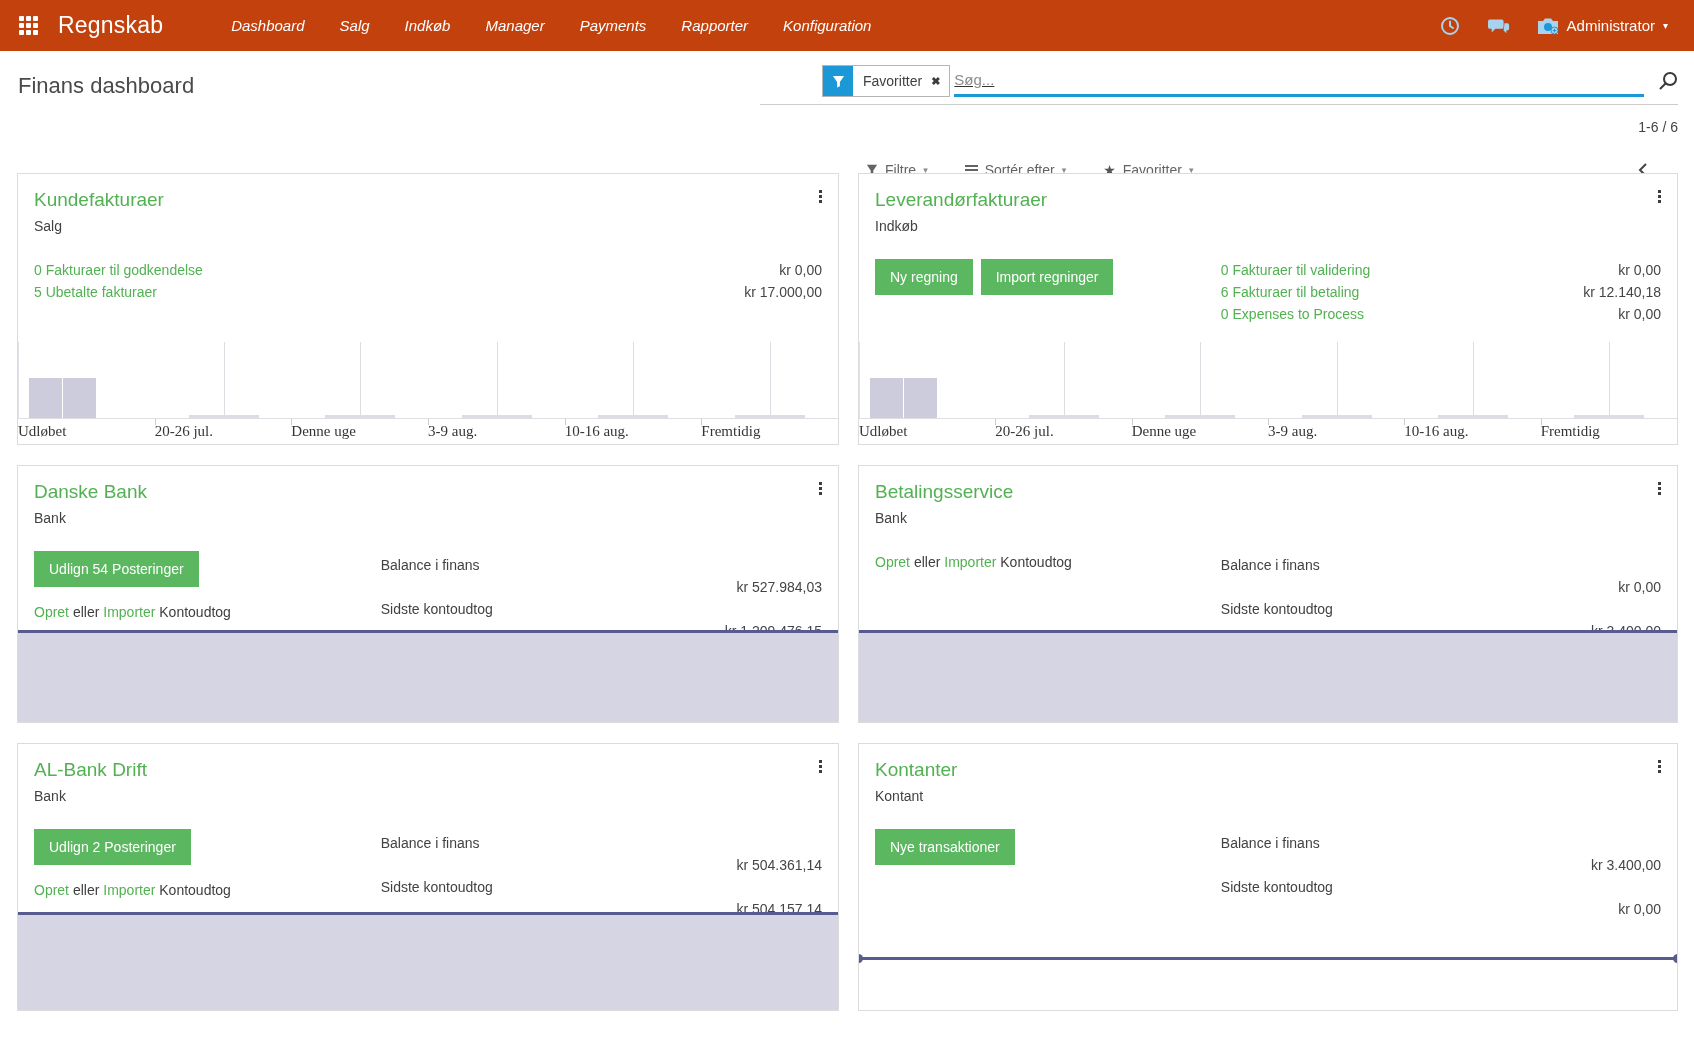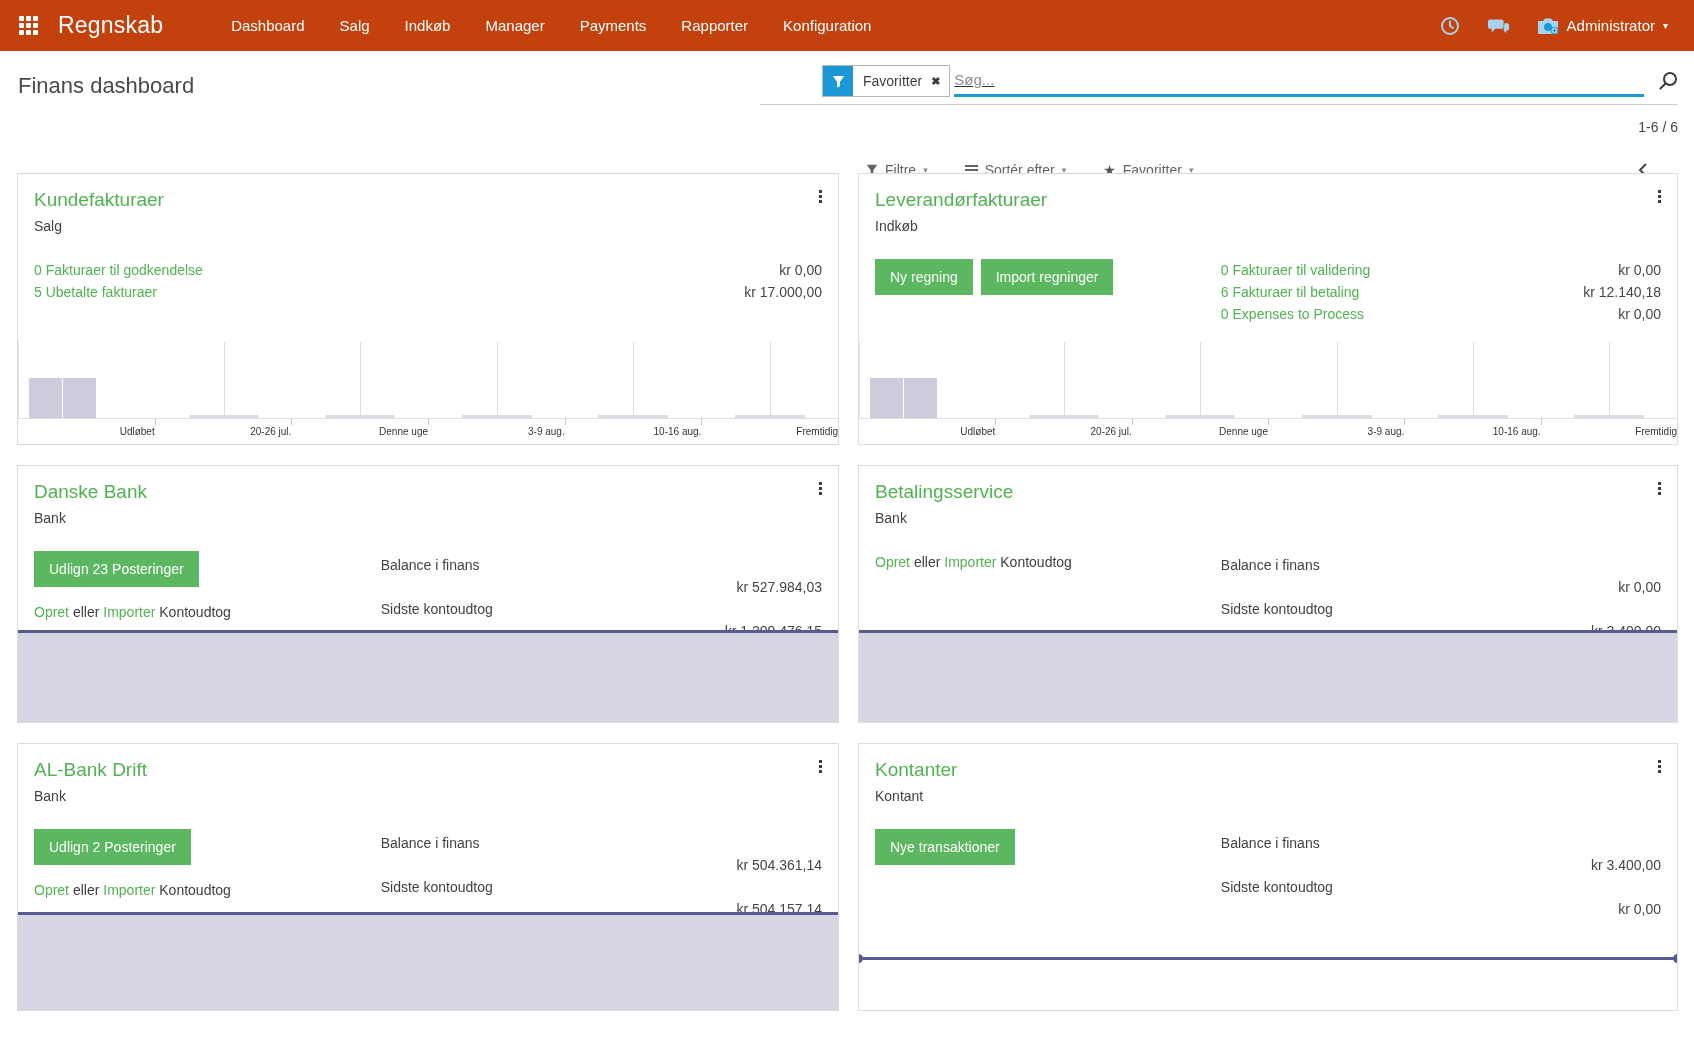--- a/index.html
+++ b/index.html
@@ -3,21 +3,21 @@
 <meta charset="utf-8">
 <style>
   * { box-sizing: border-box; margin: 0; padding: 0; }
   html,body { width:1694px; height:1057px; background:#fff; font-family:"Liberation Sans",sans-serif; overflow:hidden; }
 
   
   .navbar { height:51px; background:#c2410c; display:flex; align-items:center; color:#fff; }
   .apps { display:grid; grid-template-columns:repeat(3,5px); grid-gap:2px; margin:0 20px 0 19px; cursor:pointer; }
   .apps span { width:5px; height:5px; background:#fff; border-radius:1px; }
   .brand { font-size:23px; font-weight:500; letter-spacing:.2px; margin-right:66px; cursor:pointer; }
-  .nav-menu { display:flex; gap:31px; font-size:15px; }
+  .nav-menu { display:flex; gap:31px; font-size:15px;font-style:italic; }
   .nav-menu .nav-item { cursor:pointer; padding:6px 2px; }
   .nav-right { margin-left:auto; display:flex; align-items:center; gap:27px; padding-right:26px; }
   .nav-icon { width:22px; height:22px; display:flex; align-items:center; justify-content:center; cursor:pointer; }
   .user-wrap { display:flex; align-items:center; gap:8px; cursor:pointer; }
   .user-name { font-size:15px; }
   .caret { font-size:10px; color:#fff; }
 
   
   .control-panel { height:105px; position:relative; background:#fff; }
   .page-title { position:absolute; left:18px; top:22px; font-size:22px; color:#4a4a4a; }
@@ -71,21 +71,21 @@
   .inv-chart { position:absolute; left:0; right:0; bottom:0; cursor:pointer; }
   .bars { position:relative; height:76px; border-left:1px solid #e0e0e6; }
   .tick { position:absolute; top:0; bottom:0; width:1px; background:#dcdce2; }
   .t1{left:25%;} .t2{left:41.667%;} .t3{left:58.333%;} .t4{left:75%;} .t5{left:91.667%;}
   .bar { position:absolute; bottom:0; width:33px; height:40px; background:#cdccdd; }
   .bar.b1{left:10px;} .bar.b2{left:44px;}
   .flat { position:absolute; bottom:0; height:3px; width:70px; background:#dcdce4; }
   .f1{left:calc(25% - 35px);} .f2{left:calc(41.667% - 35px);} .f3{left:calc(58.333% - 35px);}
   .f4{left:calc(75% - 35px);} .f5{left:calc(91.667% - 35px);}
   .xlabels { position:relative; display:flex; border-top:1px solid #dfdfe3; height:26px; align-items:center; }
-  .xlabels span { flex:1; text-align:right; font-size:10px; color:#353535; }
+  .xlabels span { flex:1; text-align:left; font-size:15px; color:#353535;font-family:Liberation Serif, serif; }
   .xstub { position:absolute; top:0; width:1px; height:6px; background:#c9c9cf; }
   .s1{left:16.667%;} .s2{left:33.333%;} .s3{left:50%;} .s4{left:66.667%;} .s5{left:83.333%;}
 
   
   .bank-graph { position:absolute; left:0; right:0; bottom:0; height:92px; overflow:hidden; cursor:pointer; }
   .bank-graph.tall { height:98px; }
   .bg-line { position:absolute; left:0; right:0; top:0; height:3px; background:#585b90; }
   .bg-line::before, .bg-line::after { content:""; position:absolute; width:9px; height:9px; border-radius:50%; background:#585b90; top:-3px; }
   .bg-line::before { left:-5px; } .bg-line::after { right:-5px; }
   .bg-fill { position:absolute; left:0; right:0; top:3px; bottom:0; background:#d6d5e3; }
@@ -323,21 +323,21 @@
     <div class="kebab">
         <span></span>
         <span></span>
         <span></span>
       </div>
     <div class="card-pad">
       <div class="card-title">Danske Bank</div>
       <div class="card-sub">Bank</div>
       <div class="mid">
         <div class="mid-left">
-          <button class="gbtn">Udlign 23 Posteringer</button>
+          <button class="gbtn">Udlign 54 Posteringer</button>
           <div class="statement-line">
             <span class="glink">Opret</span>
             <span>eller</span>
             <span class="glink">Importer</span>
             <span>Kontoudtog</span>
           </div>
         </div>
         <div class="bank-rows">
           <div class="bank-row">
               <span class="lbl">Balance i finans</span>

